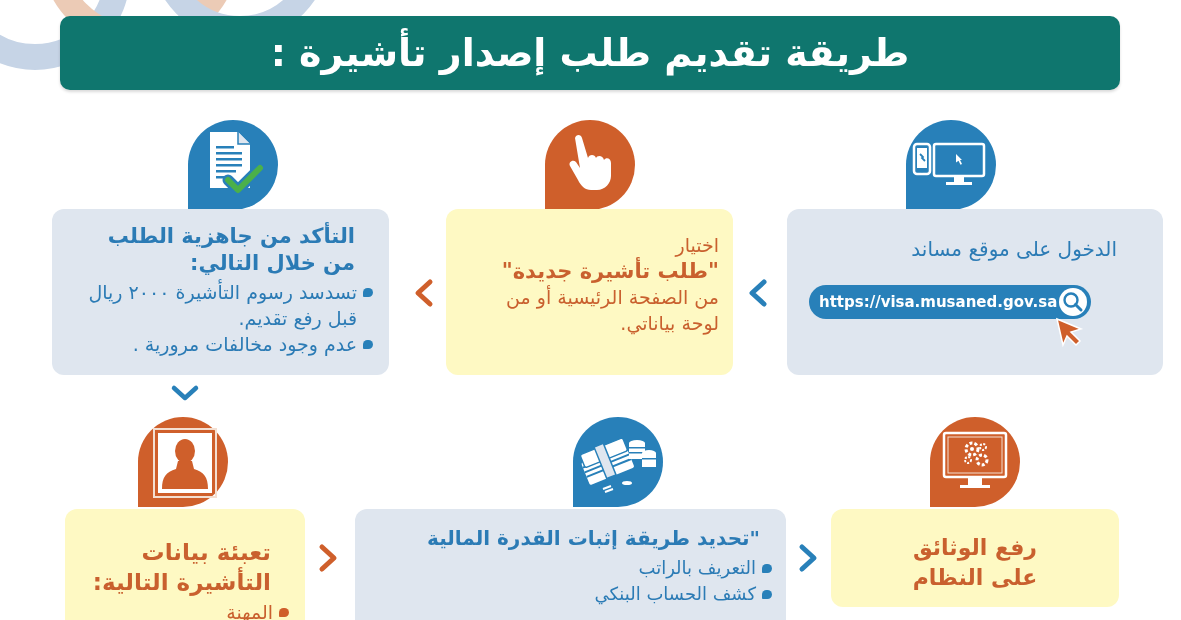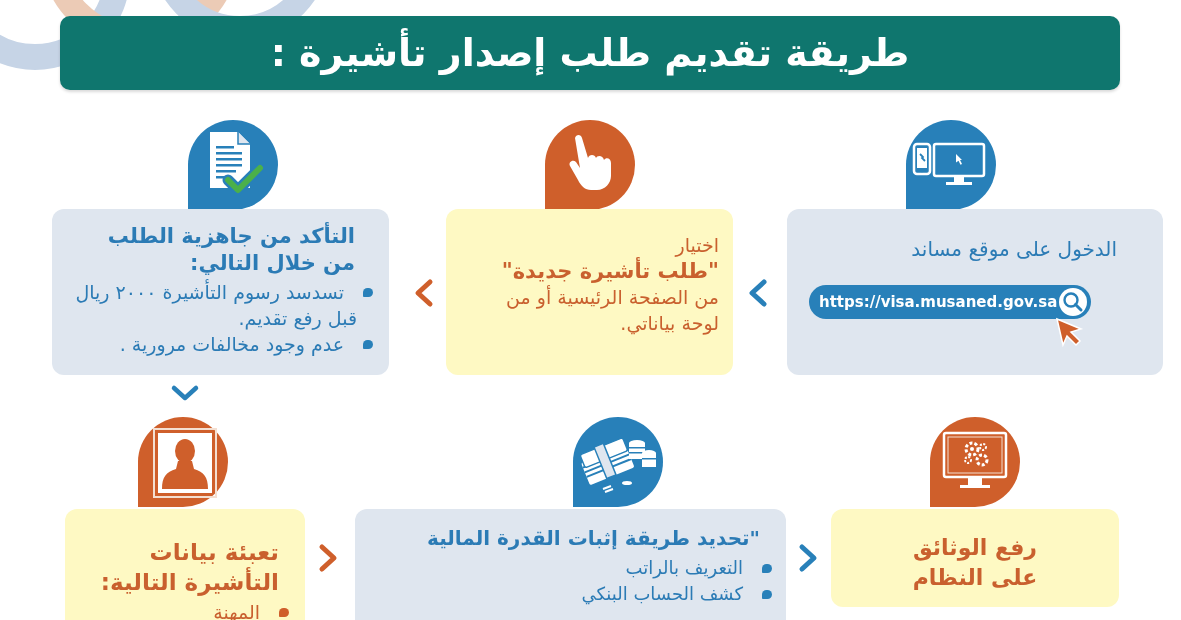--- a/index.html
+++ b/index.html
@@ -29,21 +29,21 @@
   }
   .badge.blue { background: #2880b9; }
   .badge.orange { background: #cf5f2b; }
   .badge svg { position: absolute; left: 0; top: 0; }
 
   .t-bold { font-weight: bold; }
   .chev { position: absolute; }
 
   .card-text { font-size: 19px; line-height: 26px; }
   .card-title { font-size: 21px; font-weight: bold; line-height: 27px; }
-  .bullet { display: flex; align-items: center; gap: 19px; }
+  .bullet { display: flex; align-items: center; gap: 6px; }
   .dot { display: inline-block; width: 10px; height: 9px; border-radius: 5px 5px 5px 1px; flex: 0 0 auto; }
   .blue .dot { background: #2880b9; }
   .orange .dot { background: #cf5f2b; }
 
   .url-pill {
     position: absolute; left: 22px; top: 76px; width: 282px; height: 34px;
     background: #2880b9; border-radius: 17px; direction: ltr;
     display: flex; align-items: center; padding-left: 10px;
     color: #fff; font-weight: bold; font-size: 15px;
   }
@@ -214,21 +214,21 @@
 
 <div class="badge orange" style="left:138px; top:417px;">
   <svg width="90" height="90" viewBox="0 0 90 90">
     <rect x="16" y="12" width="62" height="68" fill="none" stroke="#f4dfd1" stroke-width="2"></rect>
     <rect x="20" y="16" width="54" height="60" fill="#fff"></rect>
     <ellipse cx="47" cy="34" rx="10" ry="12" fill="#cf5f2b"></ellipse>
     <path d="M40 44 L54 44 L56 52 C66 55 70 60 70 72 L24 72 C24 60 28 55 38 52 Z" fill="#cf5f2b"></path>
   </svg>
 </div>
 <div class="card orange" style="left:65px; top:509px; width:240px; height:111px; border-radius:12px 12px 0 0;">
-  <div style="position:absolute; right:26px; top:28px;">
+  <div style="position:absolute; right:34px; top:28px;">
     <div class="card-title" style="font-size:23px; line-height:30px;">تعبئة بيانات</div>
     <div class="card-title" style="font-size:23px; line-height:30px;">التأشيرة التالية:</div>
   </div>
   <div class="card-text" style="position:absolute; right:16px; top:90px;">
     <div class="bullet">
       <span class="dot"></span>
       <span>المهنة</span>
     </div>
   </div>
 </div>

